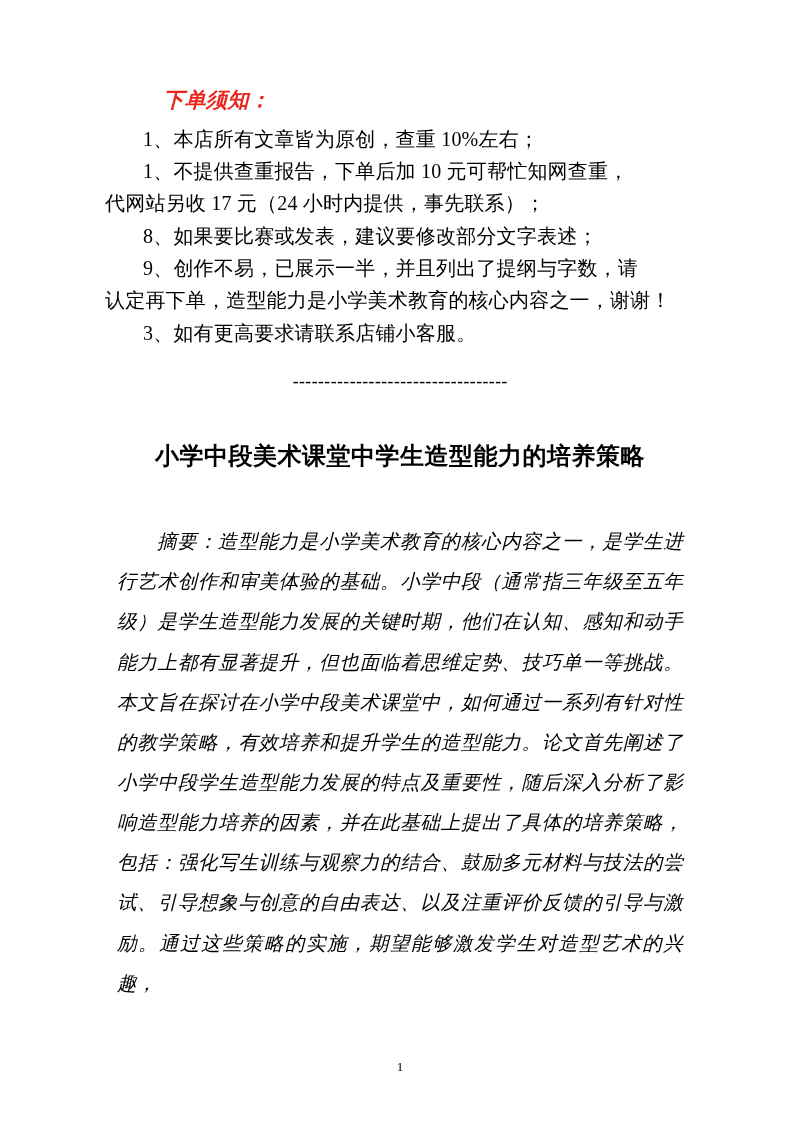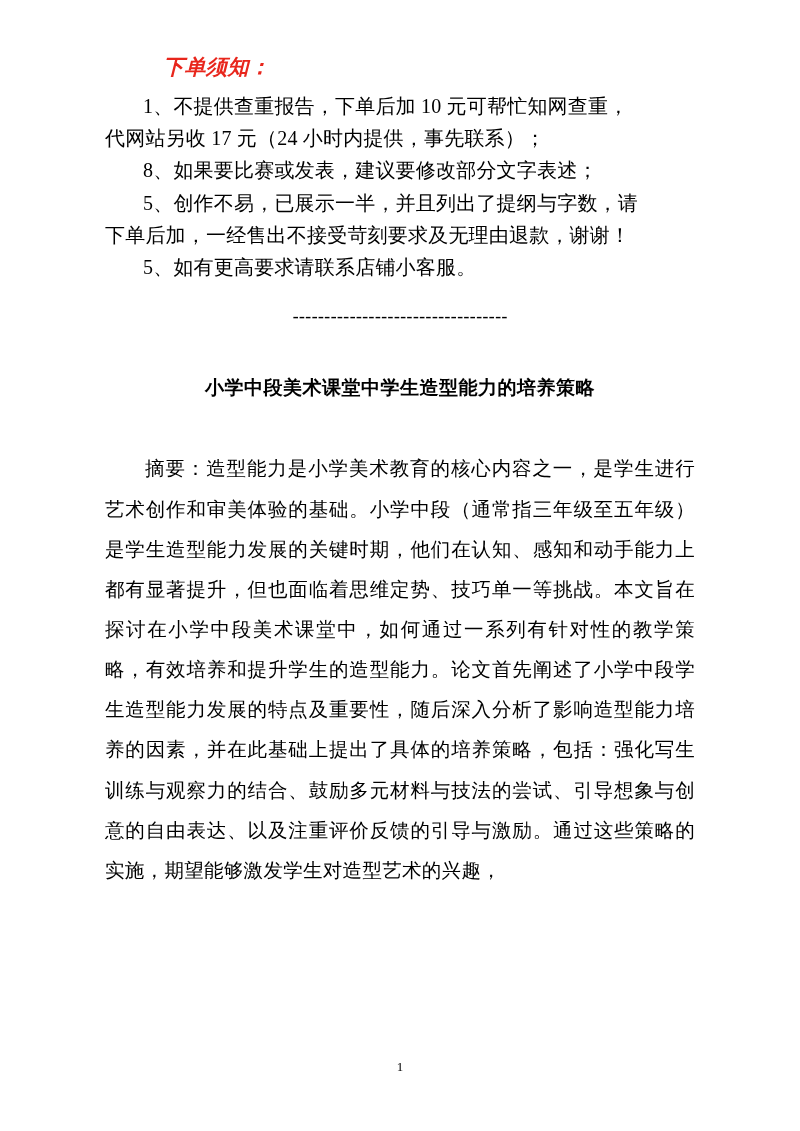--- a/index.html
+++ b/index.html
@@ -12,21 +12,21 @@
     height: 1131px;
     font-family: "Liberation Serif", "DejaVu Serif", serif;
     color: #000000;
     position: relative;
     overflow: hidden;
   }
   .page {
     width: 800px;
     height: 1131px;
     box-sizing: border-box;
-    padding: 52px 105px 40px 105px;
+    padding: 85px 105px 40px 105px;
     position: relative;
   }
 
   
   .notice-title {
     color: #e8261c;
     font-weight: bold;
     font-style: italic;
     font-size: 21px;
     line-height: 1.5;
@@ -51,38 +51,39 @@
     margin-top: 22px;
     margin-bottom: 4px;
     color: #000;
     font-family: "Liberation Sans", sans-serif;
   }
 
   
   .article-title {
     text-align: center;
     font-weight: bold;
-    font-size: 19px;
+    font-size: 24px;
     line-height: 1.45;
     margin: 46px 36px 16px 36px;
     letter-spacing: 0.5px;
   }
 
   
   .abstract {
     margin-top: 48px;
     font-size: 19.5px;
     line-height: 2.06;
     text-align: justify;
     text-justify: inter-ideograph;
     letter-spacing: 0.3px;
   }
   .abstract p {
-    margin: 0;
+    margin: 12px;
     text-indent: 40px;
+    font-style: italic;
   }
 
   
   .page-number {
     position: absolute;
     bottom: 56px;
     left: 0;
     width: 800px;
     text-align: center;
     font-size: 13px;
@@ -90,26 +91,27 @@
     color: #000;
   }
 </style>
 </head>
 <body>
 
 <div class="page">
 
   <div class="notice-block">
     <div class="notice-title">下单须知：</div>
+    <p class="notice-line">1、本店所有文章皆为原创，查重 10%左右；</p>
     <p class="notice-line">1、不提供查重报告，下单后加 10 元可帮忙知网查重，</p>
     <p class="notice-line cont">代网站另收 17 元（24 小时内提供，事先联系）；</p>
     <p class="notice-line">8、如果要比赛或发表，建议要修改部分文字表述；</p>
-    <p class="notice-line">5、创作不易，已展示一半，并且列出了提纲与字数，请</p>
-    <p class="notice-line cont">下单后加，一经售出不接受苛刻要求及无理由退款，谢谢！</p>
-    <p class="notice-line">5、如有更高要求请联系店铺小客服。</p>
+    <p class="notice-line">9、创作不易，已展示一半，并且列出了提纲与字数，请</p>
+    <p class="notice-line cont">认定再下单，造型能力是小学美术教育的核心内容之一，谢谢！</p>
+    <p class="notice-line">3、如有更高要求请联系店铺小客服。</p>
   </div>
 
   <div class="divider">----------------------------------</div>
 
   <h1 class="article-title">小学中段美术课堂中学生造型能力的培养策略</h1>
 
   <div class="abstract">
     <p>摘要：造型能力是小学美术教育的核心内容之一，是学生进行艺术创作和审美体验的基础。小学中段（通常指三年级至五年级）是学生造型能力发展的关键时期，他们在认知、感知和动手能力上都有显著提升，但也面临着思维定势、技巧单一等挑战。本文旨在探讨在小学中段美术课堂中，如何通过一系列有针对性的教学策略，有效培养和提升学生的造型能力。论文首先阐述了小学中段学生造型能力发展的特点及重要性，随后深入分析了影响造型能力培养的因素，并在此基础上提出了具体的培养策略，包括：强化写生训练与观察力的结合、鼓励多元材料与技法的尝试、引导想象与创意的自由表达、以及注重评价反馈的引导与激励。通过这些策略的实施，期望能够激发学生对造型艺术的兴趣，</p>
   </div>
 

